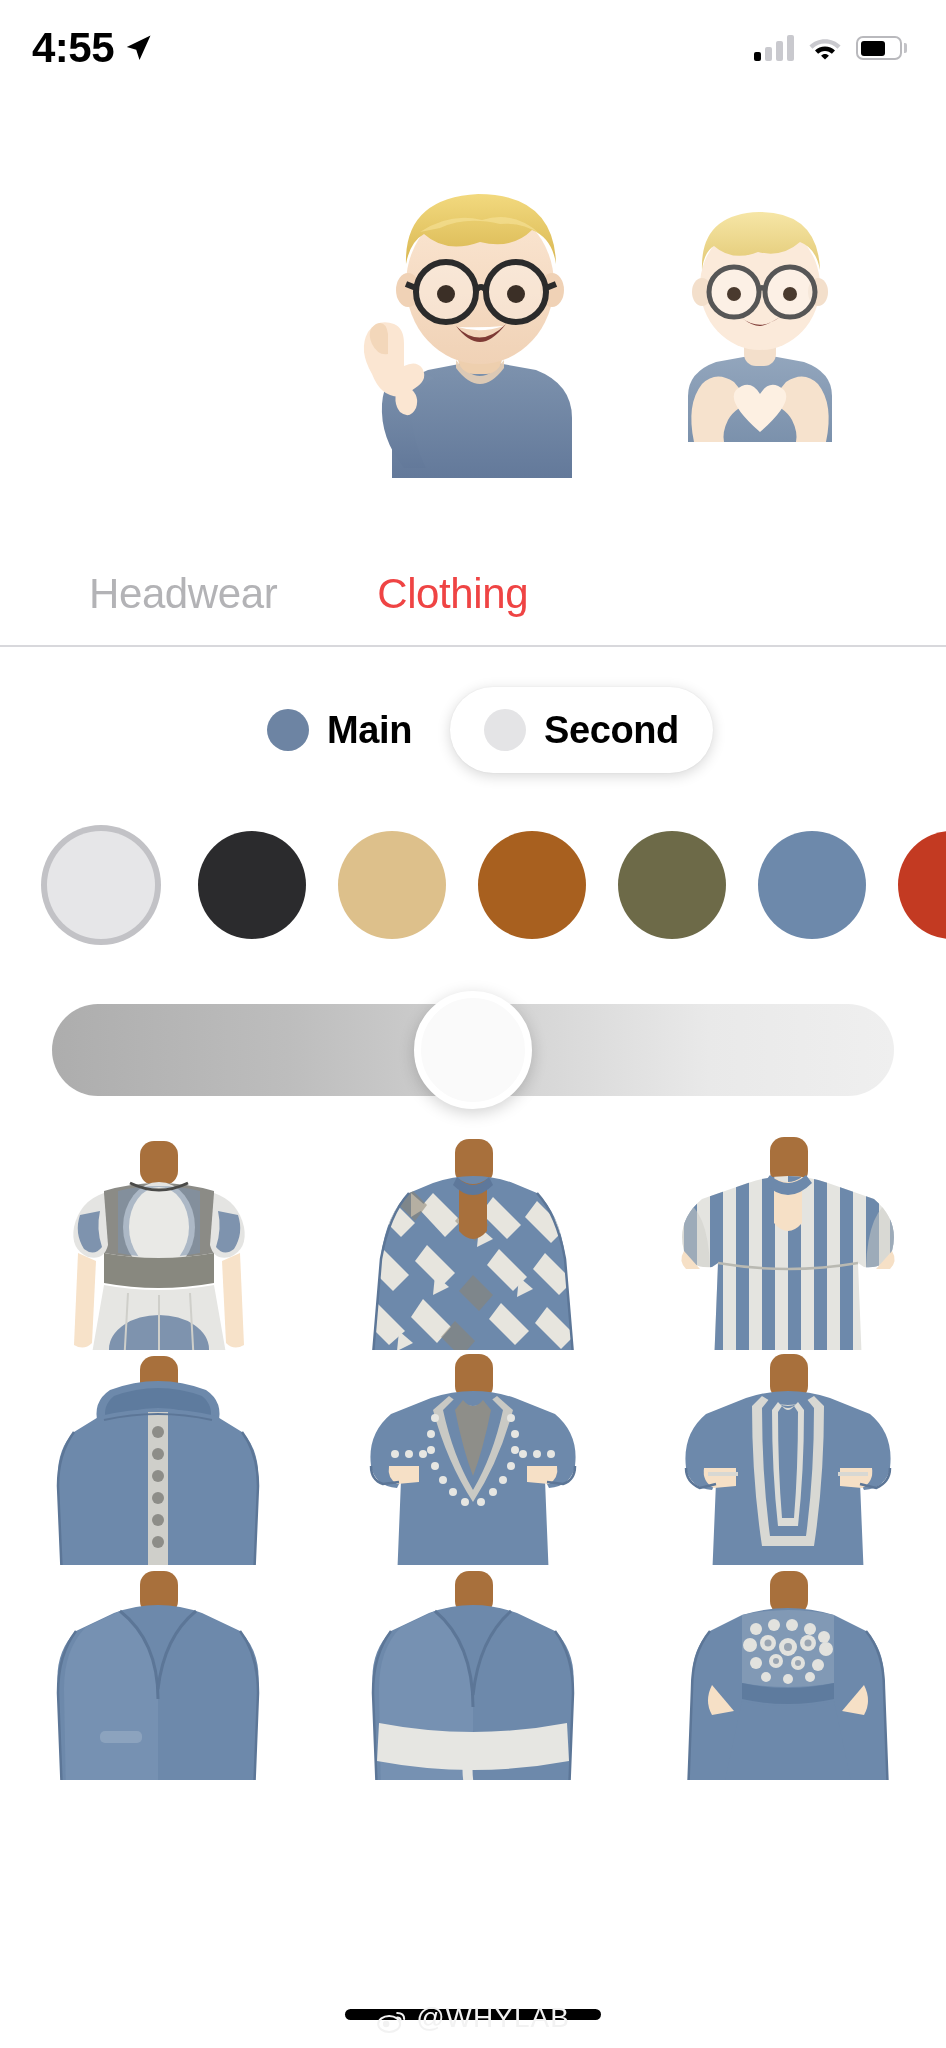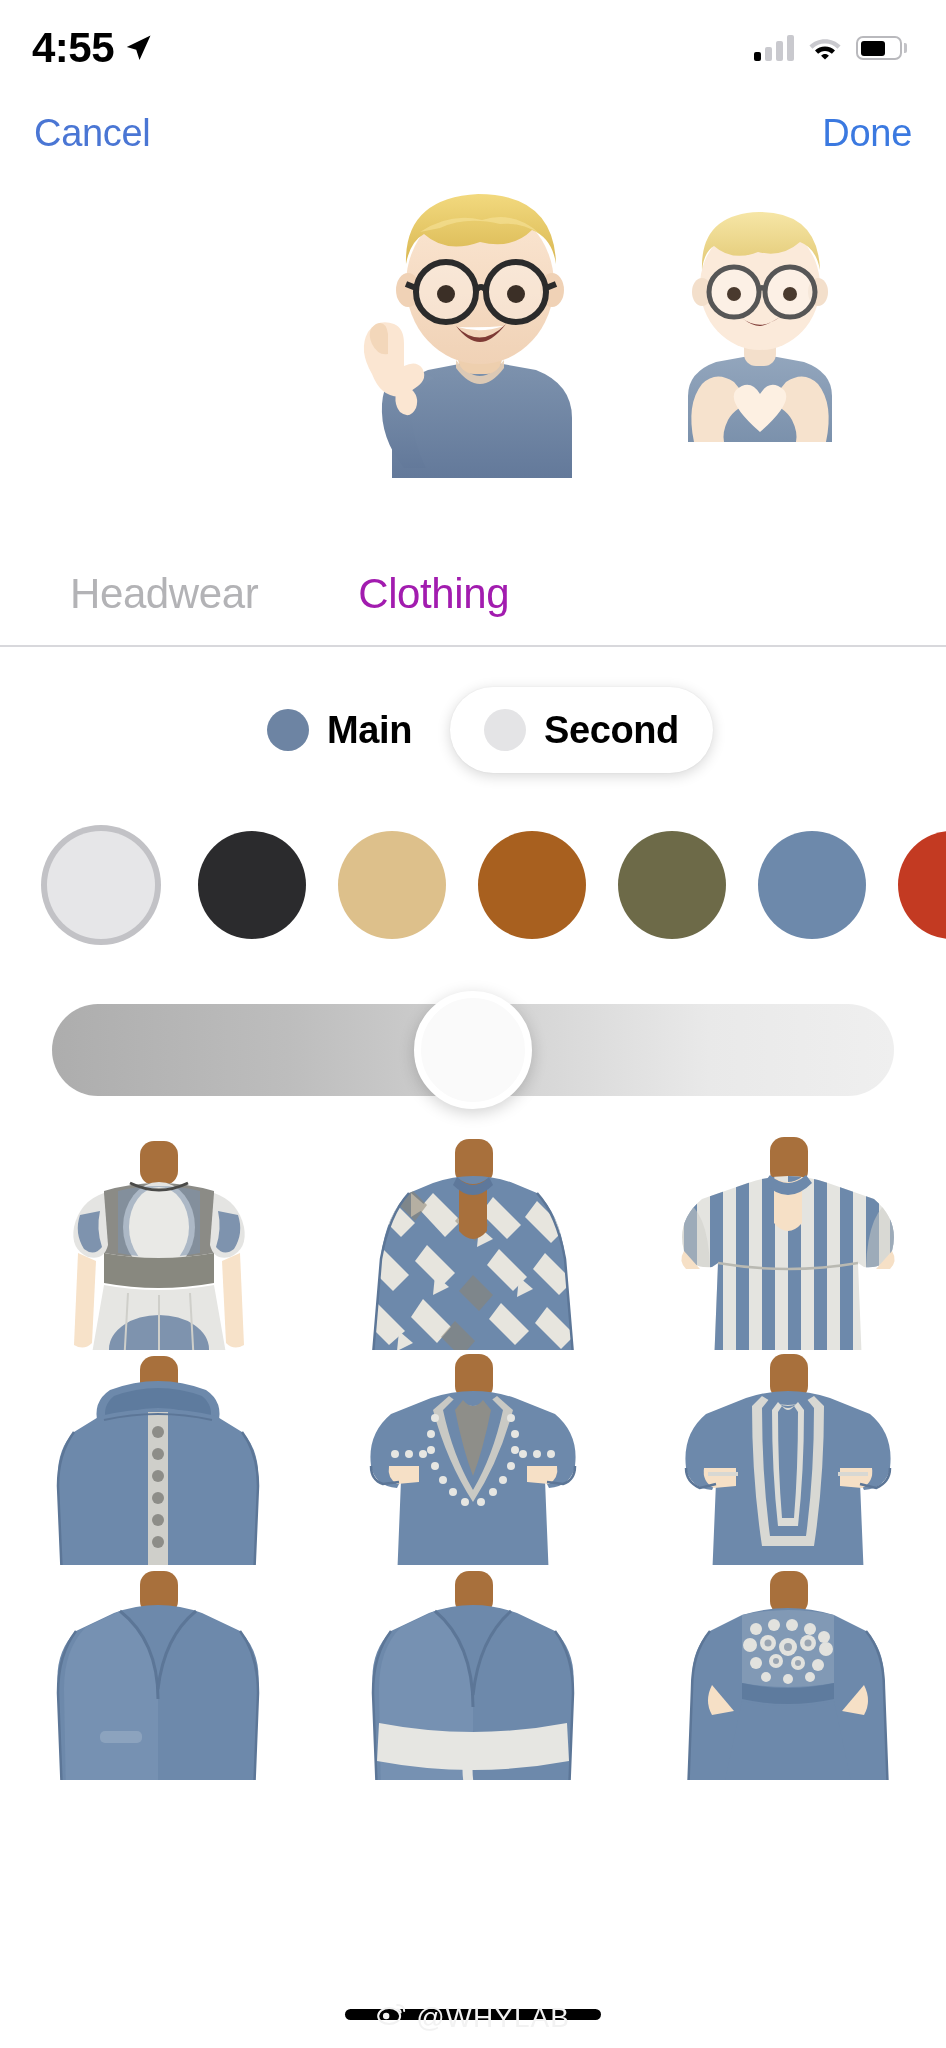--- a/index.html
+++ b/index.html
@@ -74,29 +74,29 @@
   }
   .memoji { position: absolute; }
   #memoji-primary { left: 300px; top: 0px; width: 360px; height: 310px; }
   #memoji-secondary { left: 640px; top: 24px; width: 240px; height: 250px; }
 
   
   #category-tabs {
     position: absolute; top: 548px; left: 0;
     width: 760px; height: 92px;
     display: flex; align-items: center;
-    padding-left: 70px; gap: 100px;
+    padding-left: 89px; gap: 100px;
   }
   .cat-tab {
     font-size: 42px; background: none; border: none; cursor: pointer;
     font-family: "Liberation Sans", sans-serif; letter-spacing: -0.4px;
     line-height: 1;
   }
   .cat-tab.inactive { color: #b3b3b6; }
-  .cat-tab.active { color: #a21caf; }
+  .cat-tab.active { color: #ef4444; }
 
   #tab-divider {
     position: absolute; top: 645px; left: 0;
     width: 946px; height: 2px; background: #d8d8dc;
   }
 
   
   #layer-segments {
     position: absolute; top: 670px; left: 0;
     width: 946px; height: 120px;
@@ -176,21 +176,21 @@
 
   
   #home-indicator {
     position: absolute; bottom: 28px; left: 50%;
     transform: translateX(-50%);
     width: 256px; height: 11px; border-radius: 6px; background: #000;
   }
   #watermark {
     position: absolute; bottom: 14px; left: 50%;
     transform: translateX(-50%);
-    display: flex; align-items: flex-start; gap: 10px;
+    display: flex; align-items: flex-end; gap: 10px;
     font-size: 28px; color: #f2f2f2; letter-spacing: 1px;
     pointer-events: none;
   }
   #watermark svg { display: block; }
 </style>
 </head>
 <body>
 
 <div id="screen">
 
@@ -214,24 +214,20 @@
         <path d="M17 19.1c1.5 0 2.9.6 3.9 1.6L17 24.6l-3.9-3.9c1-1 2.4-1.6 3.9-1.6z" fill="#000"></path>
       </svg>
       <span id="battery-icon">
         <span class="shell"></span>
         <span class="fill"></span>
         <span class="nub"></span>
       </span>
     </div>
   </div>
 
-  <div id="nav-bar">
-    <button class="nav-btn" id="cancel-button">Cancel</button>
-    <button class="nav-btn" id="done-button">Done</button>
-  </div>
 
   <div id="memoji-stage">
 
     <svg class="memoji" id="memoji-primary" viewBox="0 0 360 310">
       <defs>
         <linearGradient id="shirtA" x1="0" y1="0" x2="0" y2="1">
           <stop offset="0" stop-color="#7e93ae"></stop>
             <stop offset="1" stop-color="#63799a"></stop>
         </linearGradient>
         <linearGradient id="hairA" x1="0" y1="0" x2="0" y2="1">

